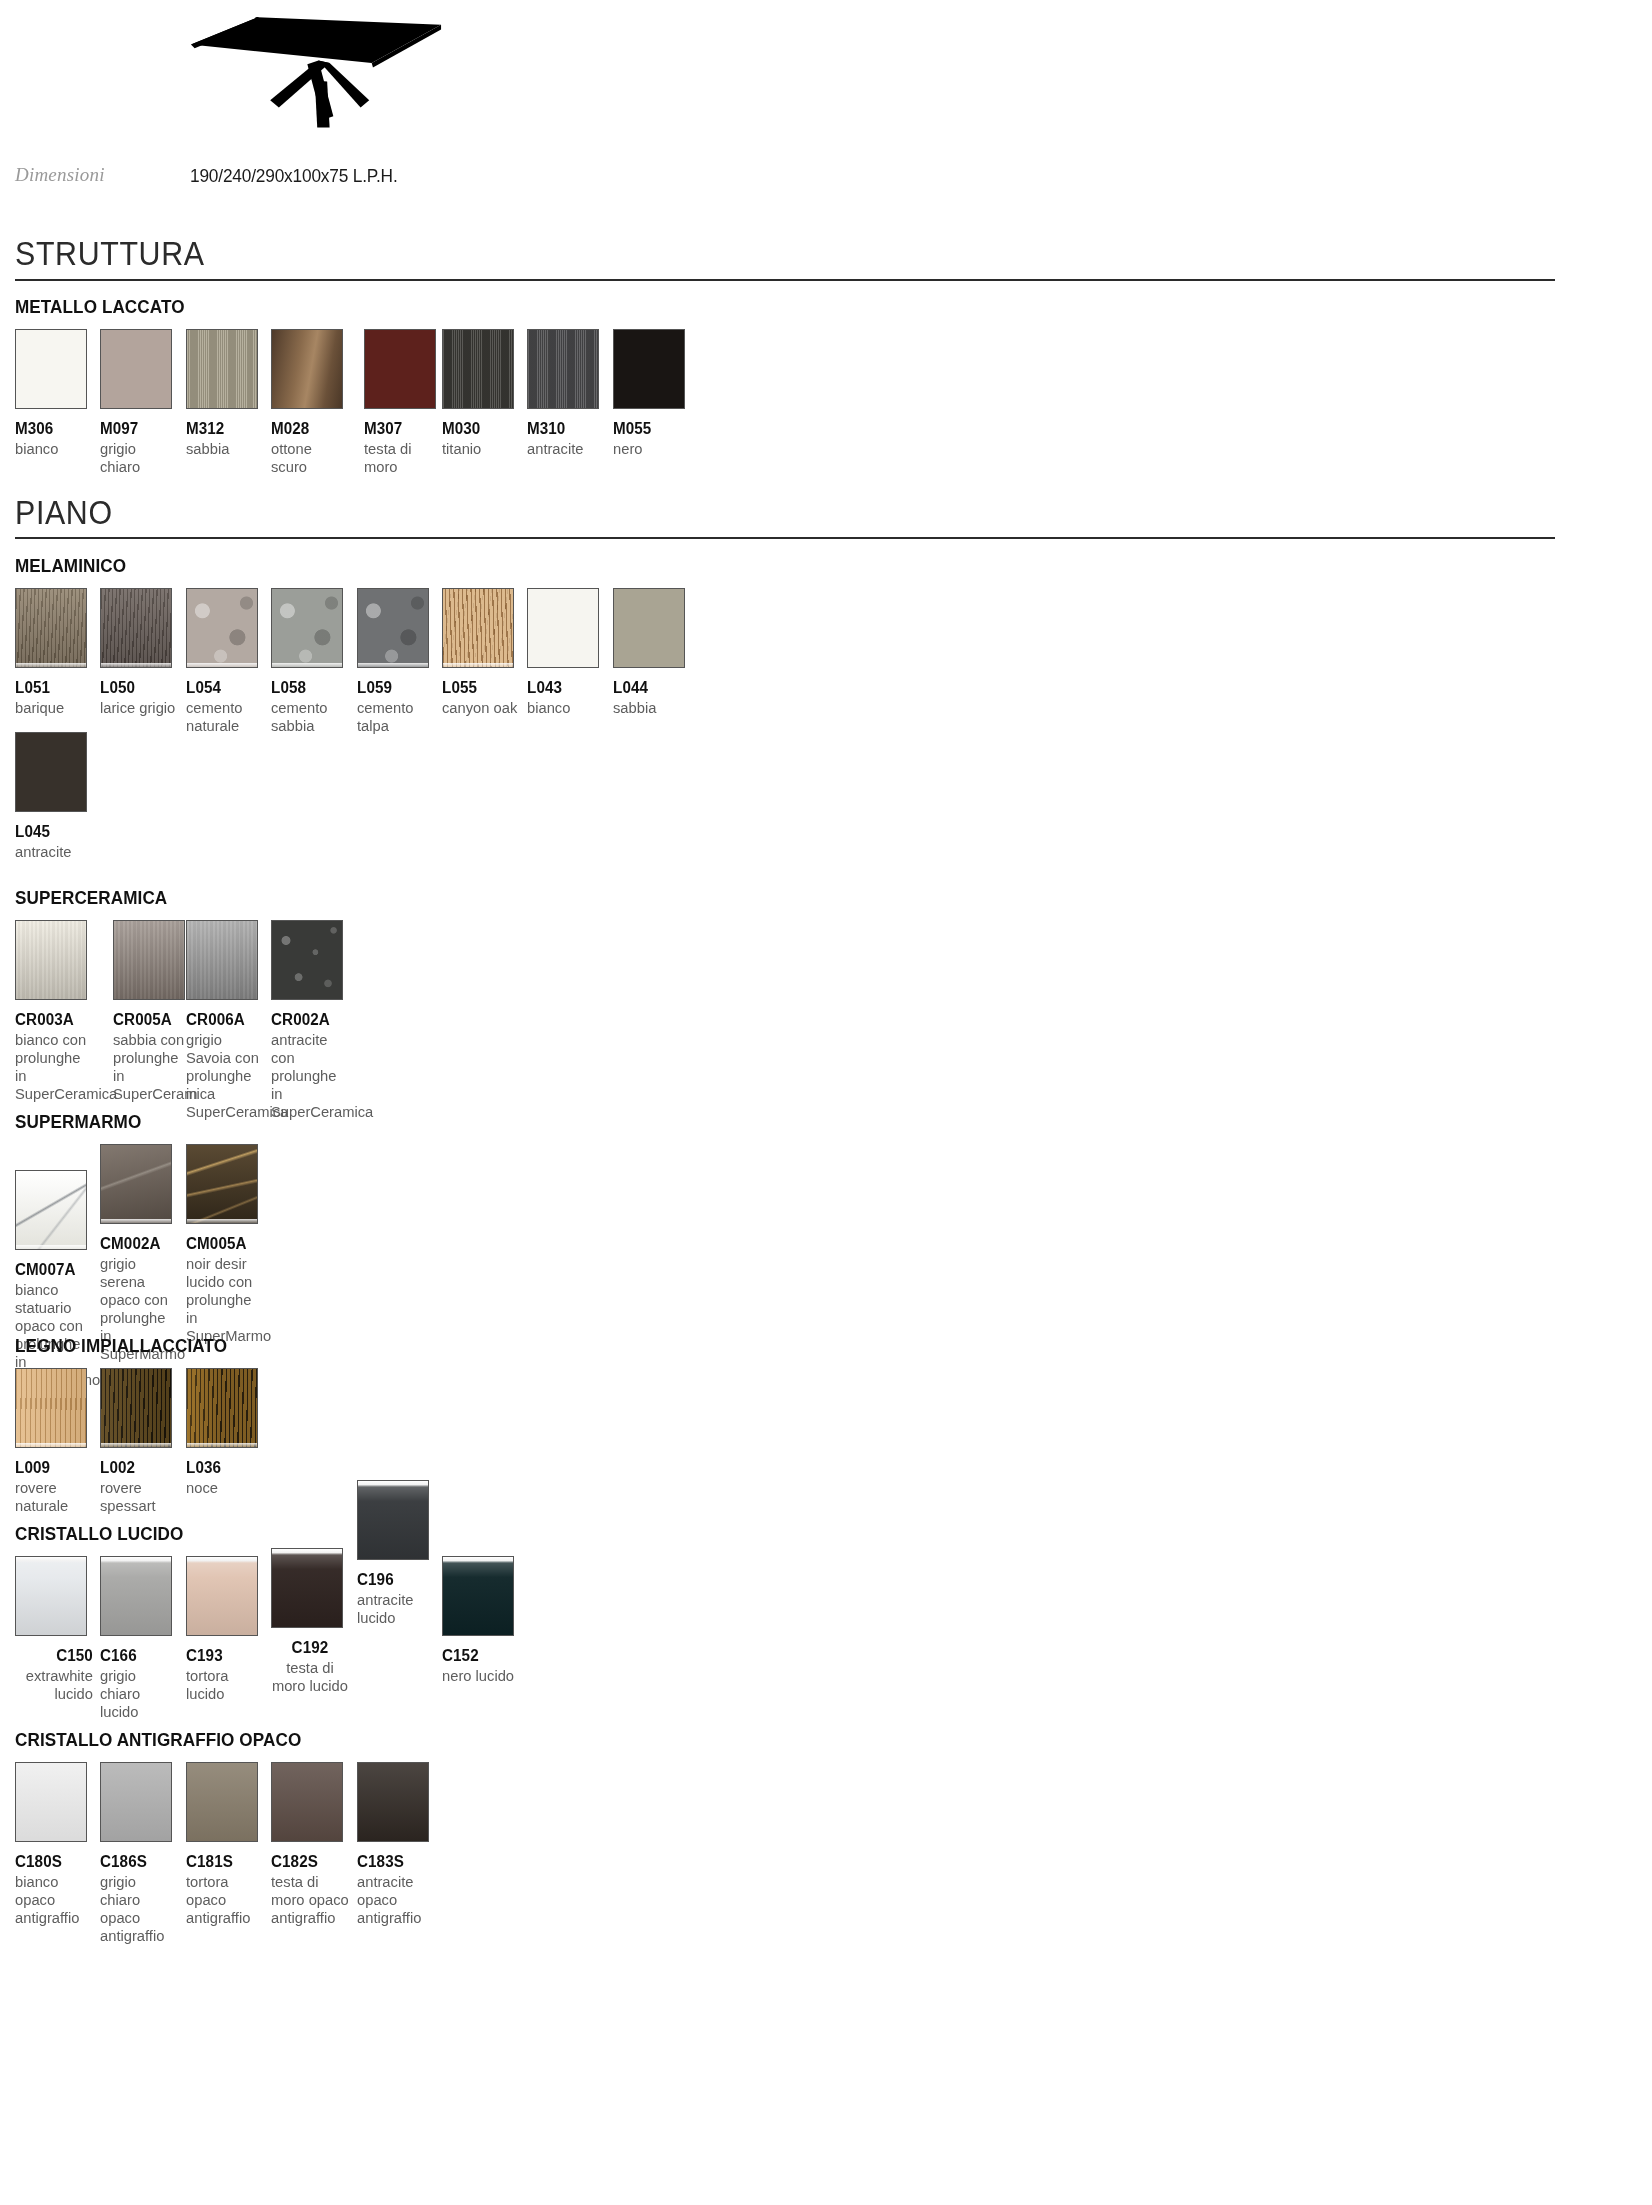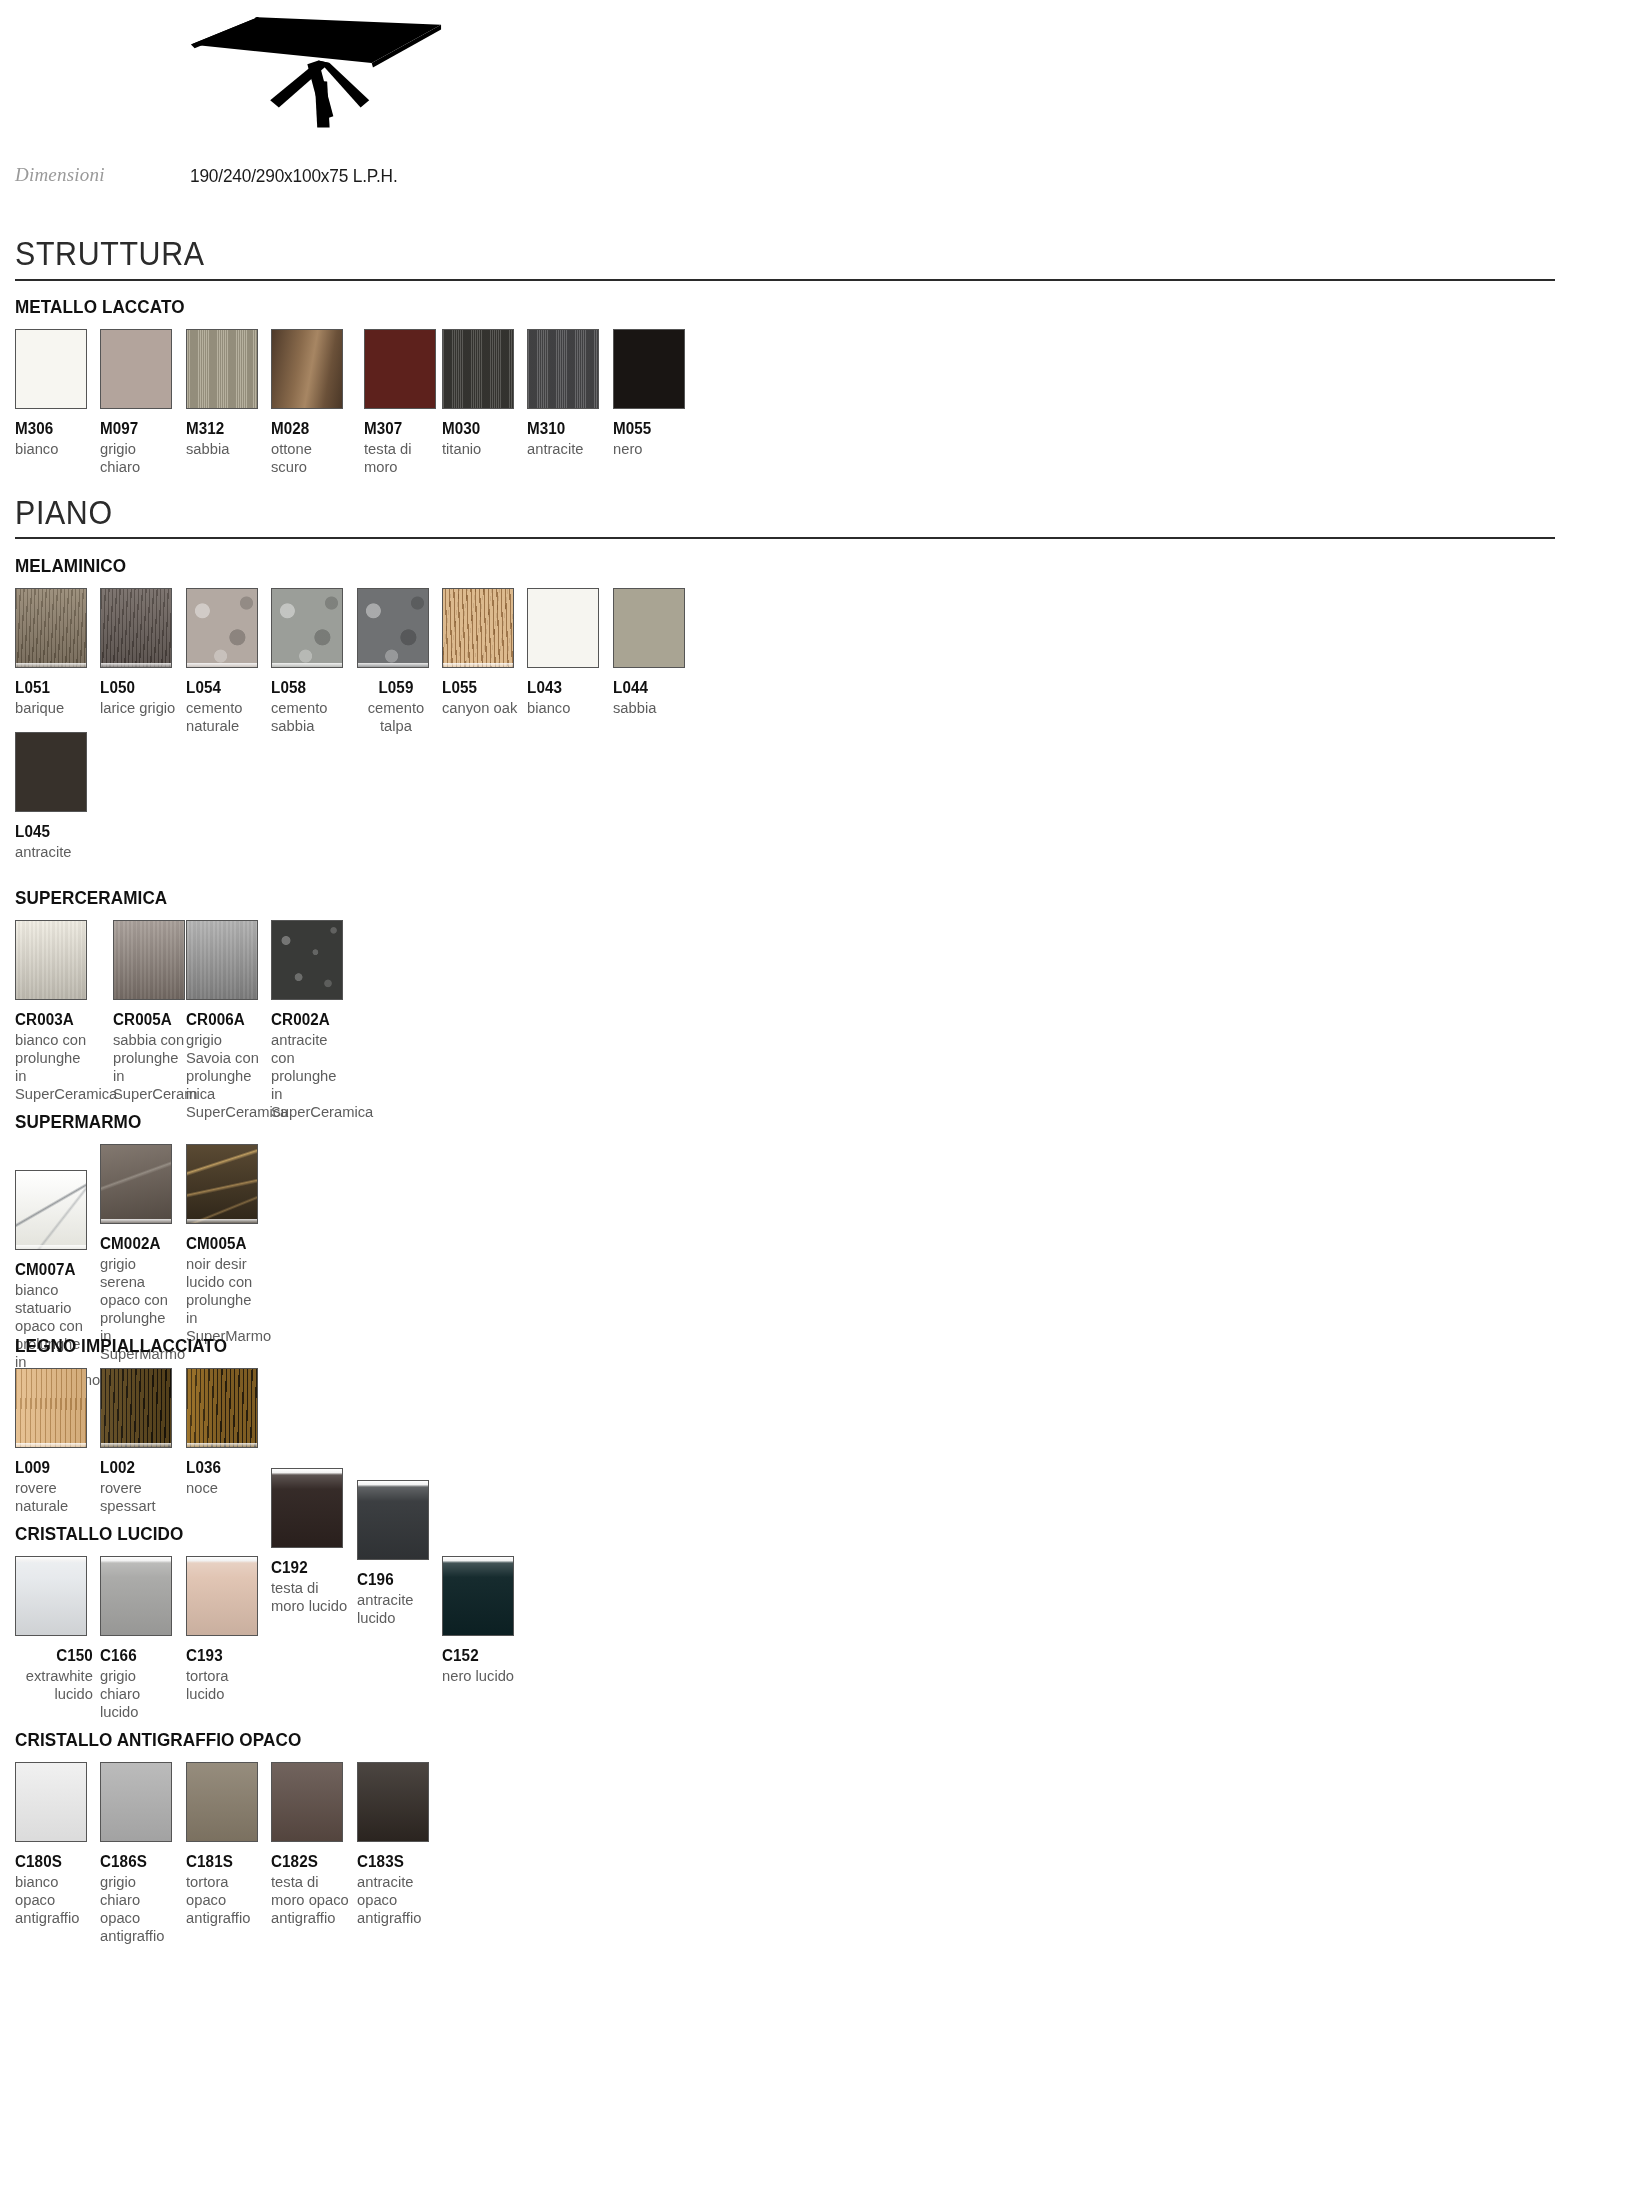--- a/index.html
+++ b/index.html
@@ -122,21 +122,21 @@
       <div class="code">L054</div>
       <div class="desc">cemento naturale</div>
     </div>
     <div class="cell" style="left: 271px; top: 588px;">
       <div class="chip" style="background: radial-gradient(circle at 22% 28%, rgba(255, 255, 255, 0.4) 0px, rgba(255, 255, 255, 0.4) 9%, rgba(0, 0, 0, 0) 10%), radial-gradient(circle at 72% 62%, rgba(0, 0, 0, 0.22) 0px, rgba(0, 0, 0, 0.22) 11%, rgba(0, 0, 0, 0) 12%), radial-gradient(circle at 48% 86%, rgba(255, 255, 255, 0.28) 0px, rgba(255, 255, 255, 0.28) 8%, rgba(0, 0, 0, 0) 9%), radial-gradient(circle at 85% 18%, rgba(0, 0, 0, 0.18) 0px, rgba(0, 0, 0, 0.18) 7%, rgba(0, 0, 0, 0) 8%) rgb(155, 158, 153);">
         <div class="edge"></div>
       </div>
       <div class="code">L058</div>
       <div class="desc">cemento sabbia</div>
     </div>
-    <div class="cell" style="left: 357px; top: 588px; text-align: center;">
+    <div class="cell" style="left: 357px; top: 588px;">
       <div class="chip" style="background: radial-gradient(circle at 22% 28%, rgba(255, 255, 255, 0.4) 0px, rgba(255, 255, 255, 0.4) 9%, rgba(0, 0, 0, 0) 10%), radial-gradient(circle at 72% 62%, rgba(0, 0, 0, 0.22) 0px, rgba(0, 0, 0, 0.22) 11%, rgba(0, 0, 0, 0) 12%), radial-gradient(circle at 48% 86%, rgba(255, 255, 255, 0.28) 0px, rgba(255, 255, 255, 0.28) 8%, rgba(0, 0, 0, 0) 9%), radial-gradient(circle at 85% 18%, rgba(0, 0, 0, 0.18) 0px, rgba(0, 0, 0, 0.18) 7%, rgba(0, 0, 0, 0) 8%) rgb(111, 113, 115);">
         <div class="edge"></div>
       </div>
       <div class="code">L059</div>
       <div class="desc">cemento talpa</div>
     </div>
     <div class="cell" style="left: 442px; top: 588px;">
       <div class="chip" style="background: repeating-linear-gradient(88deg, rgba(120, 78, 38, 0.5) 0px, rgba(120, 78, 38, 0.5) 1.2px, rgba(255, 226, 186, 0.42) 1.2px, rgba(255, 226, 186, 0.42) 4.3px), repeating-linear-gradient(97deg, rgba(90, 56, 24, 0.3) 0px, rgba(90, 56, 24, 0.3) 0.6px, rgba(0, 0, 0, 0) 0.6px, rgba(0, 0, 0, 0) 8px) rgb(196, 157, 110);">
         <div class="edge"></div>
       </div>
@@ -238,21 +238,21 @@
       <div class="code">C166</div>
       <div class="desc">grigio chiaro lucido</div>
     </div>
     <div class="cell" style="left: 186px; top: 1556px;">
       <div class="chip" style="background: linear-gradient(rgba(255, 255, 255, 0.3) 0%, rgba(255, 255, 255, 0.04) 26%, rgba(0, 0, 0, 0.1) 100%) rgb(224, 195, 177);">
         <div class="gloss"></div>
       </div>
       <div class="code">C193</div>
       <div class="desc">tortora lucido</div>
     </div>
-    <div class="cell" style="left: 271px; top: 1468px;">
+    <div class="cell" style="left: 271px; top: 1548px; text-align: center;">
       <div class="chip" style="background: linear-gradient(rgba(255, 255, 255, 0.3) 0%, rgba(255, 255, 255, 0.04) 26%, rgba(0, 0, 0, 0.1) 100%) rgb(46, 35, 32);">
         <div class="gloss"></div>
       </div>
       <div class="code">C192</div>
       <div class="desc">testa di moro lucido</div>
     </div>
     <div class="cell" style="left: 357px; top: 1480px;">
       <div class="chip" style="background: linear-gradient(rgba(255, 255, 255, 0.3) 0%, rgba(255, 255, 255, 0.04) 26%, rgba(0, 0, 0, 0.1) 100%) rgb(52, 55, 58);">
         <div class="gloss"></div>
       </div>

